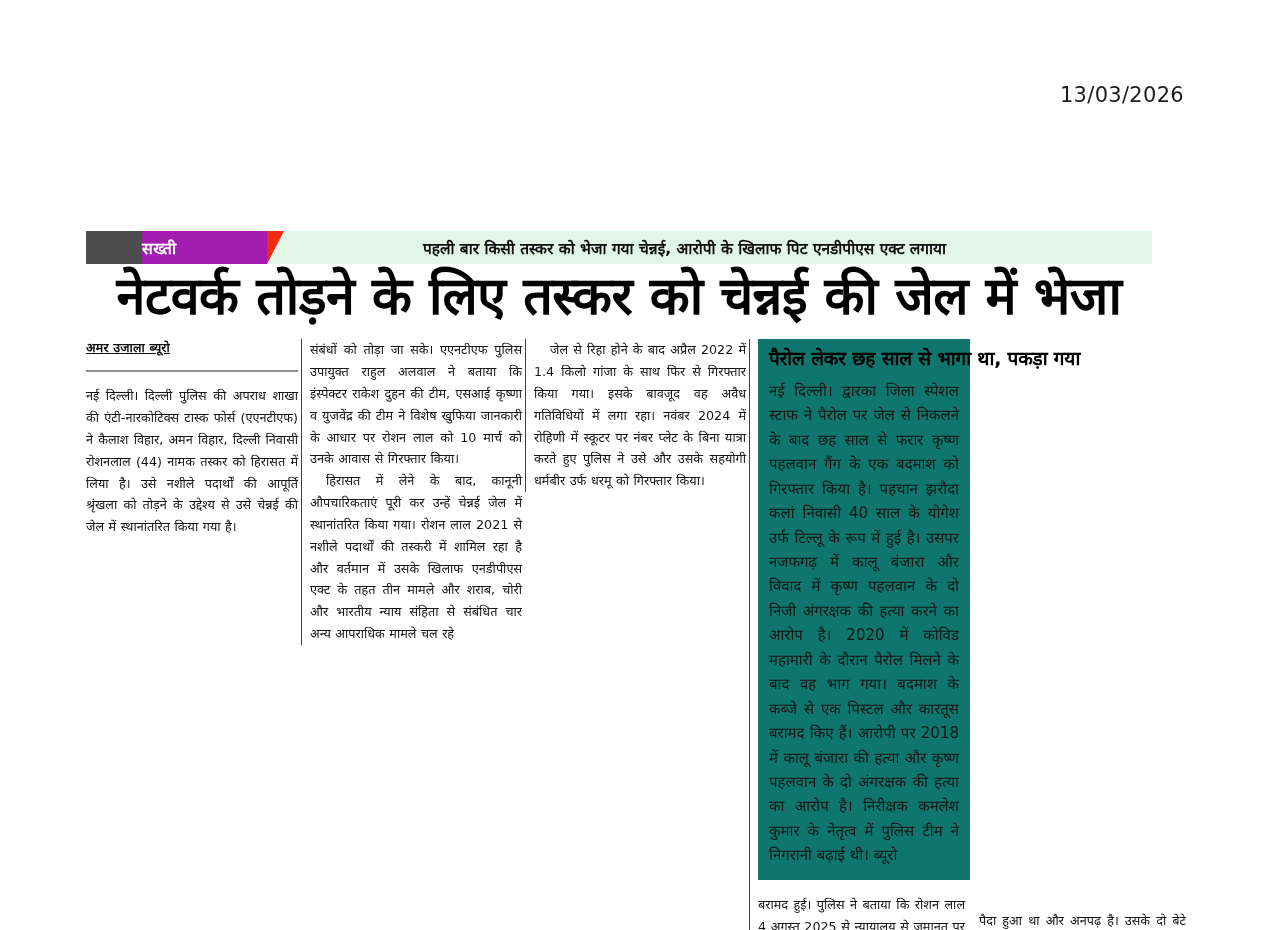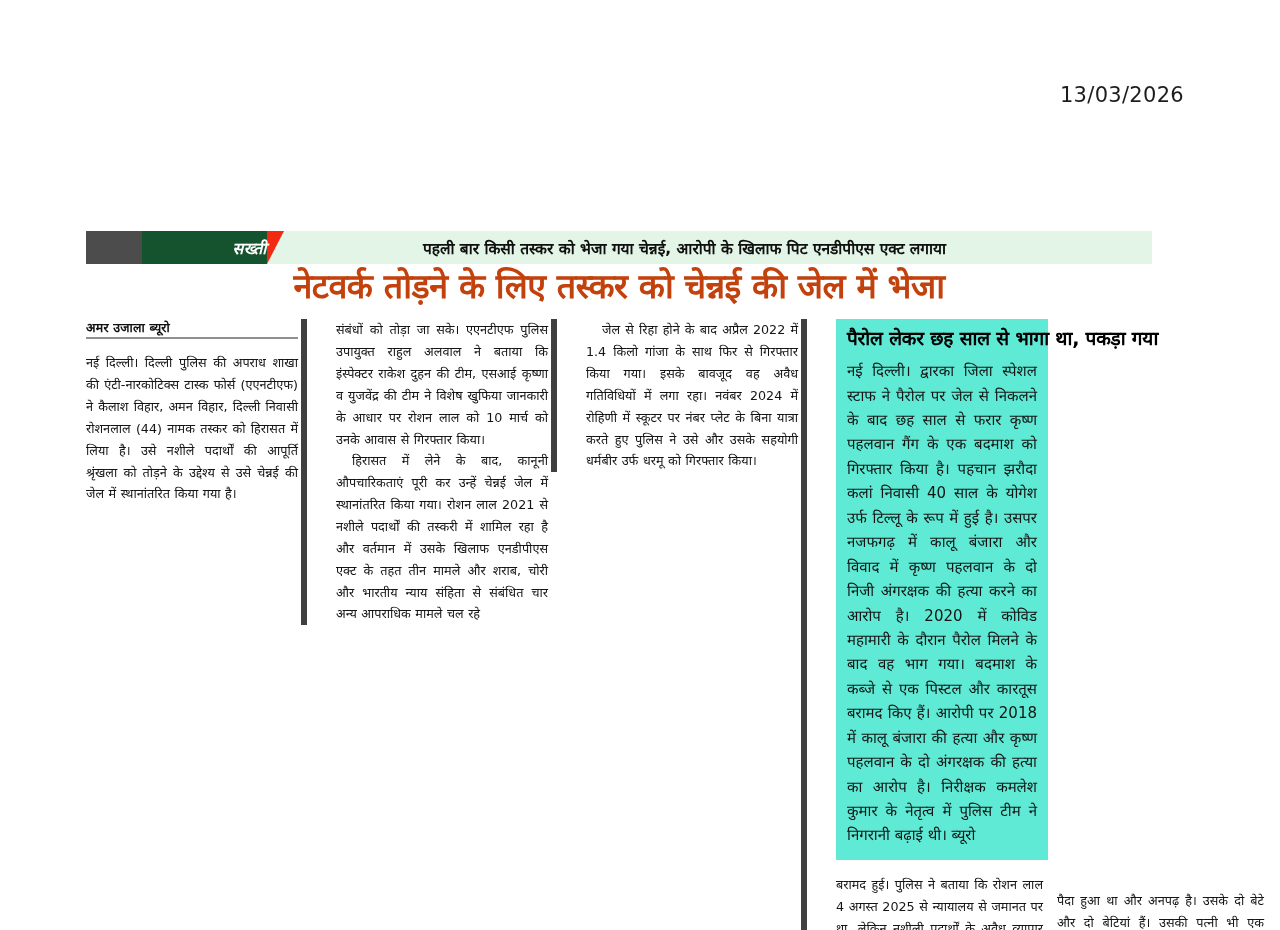--- a/index.html
+++ b/index.html
@@ -45,25 +45,24 @@
   }
   .kicker-gray {
     width: 56px;
     background: #4c4c4c;
     flex: 0 0 auto;
   }
   .kicker-red {
     position: relative;
     flex: 0 0 auto;
     width: 125px;
-    background: #14532d;
+    background: #a21caf;
     display: flex;
     align-items: center;
-    justify-content: flex-end;
-    font-style: italic;
+    justify-content: flex-start;
   }
   .kicker-red::after {
     content: "";
     position: absolute;
     top: 0;
     right: -17px;
     width: 0;
     height: 0;
     border-top: 33px solid #f32a12;
     border-right: 17px solid transparent;
@@ -89,23 +88,23 @@
     font-size: 15.5px;
     color: #101010;
     white-space: nowrap;
   }
 
   
   .main-headline {
     margin-top: 4px;
     font-family: "DejaVu Sans", "Liberation Sans", sans-serif;
     font-weight: bold;
-    font-size: 34px;
+    font-size: 52px;
     line-height: 1.1;
-    color: #c2410c;
+    color: #000000;
     letter-spacing: -0.5px;
     text-align: center;
     white-space: nowrap;
     padding-bottom: 6px;
   }
 
   
   .body-area {
     position: relative;
     margin-top: 8px;
@@ -113,37 +112,38 @@
     align-items: flex-start;
   }
   .col {
     width: 212px;
     flex: 0 0 212px;
     position: relative;
     padding-right: 0;
   }
   .col + .col {
     margin-left: 3px;
-    border-left: 6px solid #404040;
-    padding-left: 29px;
+    border-left: 1px solid #404040;
+    padding-left: 8px;
     width: 212px;
     flex: 0 0 212px;
   }
   .col-wide {
     width: 428px;
     flex: 0 0 428px;
   }
 
   .byline {
     font-family: "DejaVu Sans", "Liberation Sans", sans-serif;
     font-weight: bold;
     font-size: 12.5px;
     color: #111;
     letter-spacing: 0.2px;
-    padding-bottom: 1px;
+    padding-bottom: 14px;
+    text-decoration: underline;
   }
   .byline-rule {
     border-bottom: 2px solid #8f8f8f;
     margin-bottom: 13px;
     width: 100%;
   }
 
   .para {
     font-family: "DejaVu Sans", "Liberation Sans", sans-serif;
     font-size: 12.7px;
@@ -153,21 +153,21 @@
     text-align-last: left;
     margin: 0 0 0 0;
     word-spacing: 0.5px;
   }
   .para.indent {
     text-indent: 16px;
   }
 
   
   .green-box {
-    background: #5eead4;
+    background: #0f766e;
     padding: 8px 11px 12px 11px;
     box-sizing: border-box;
     width: 100%;
   }
   .green-head {
     font-family: "DejaVu Sans", "Liberation Sans", sans-serif;
     font-weight: bold;
     font-size: 19px;
     color: #000000;
     line-height: 1.25;

